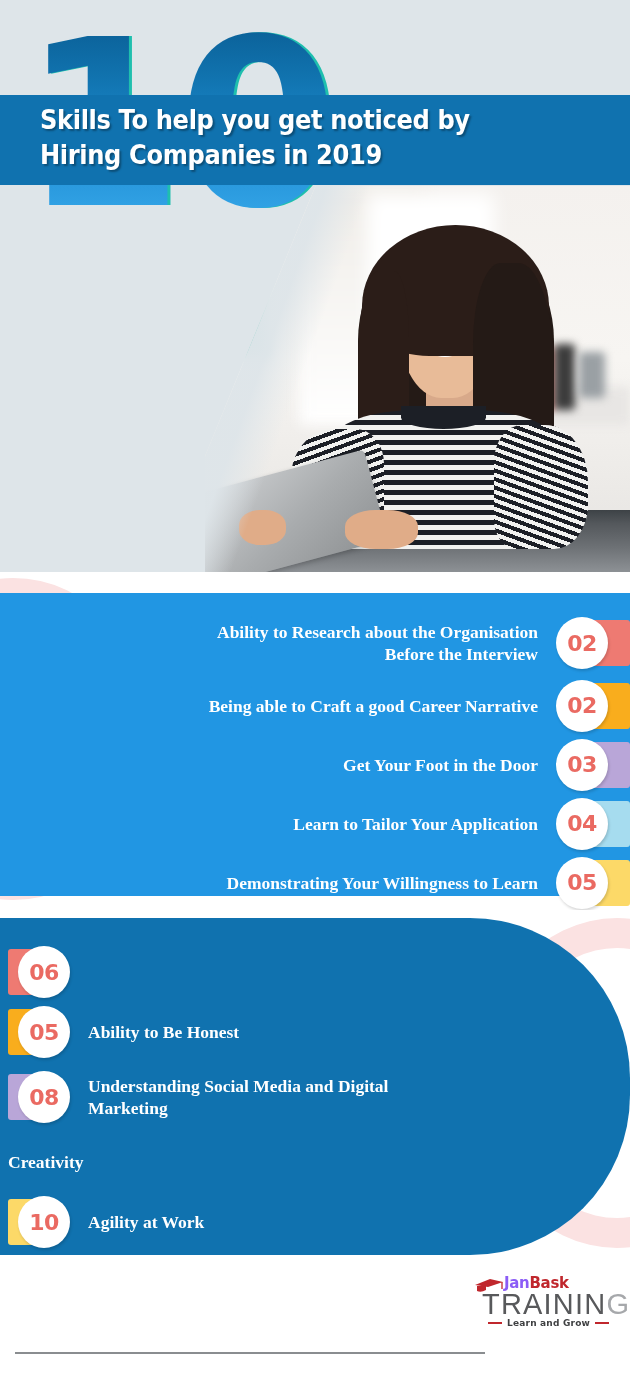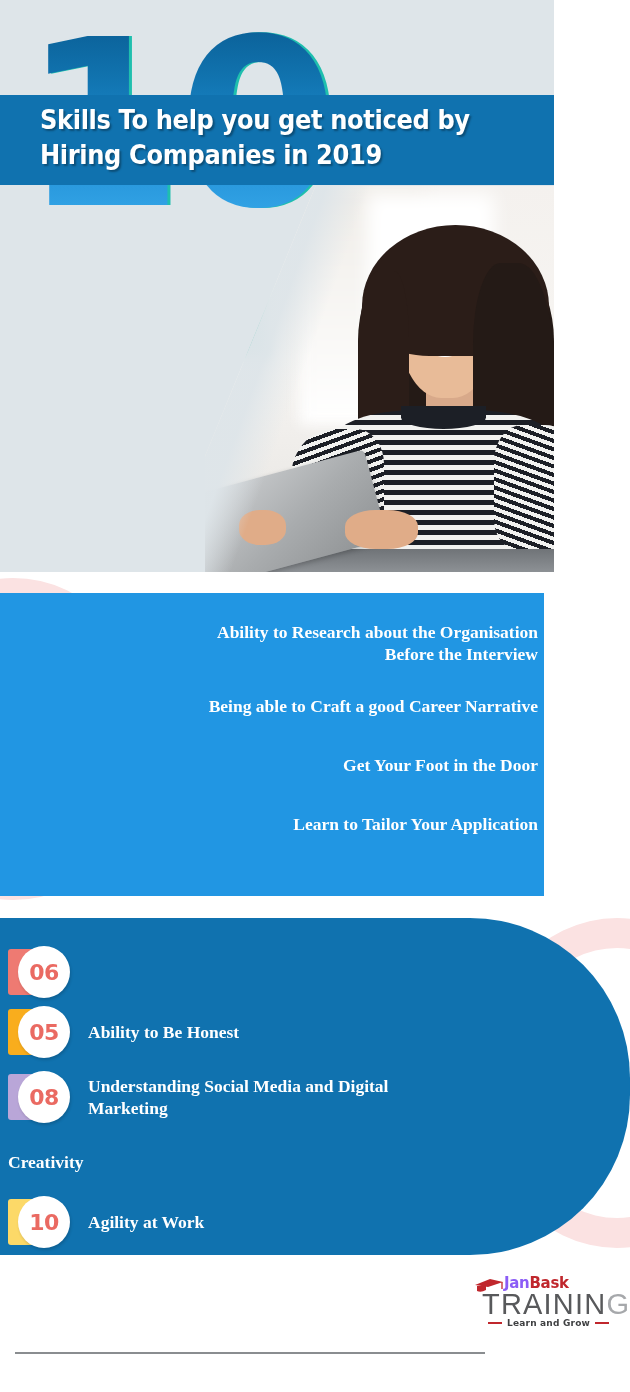--- a/index.html
+++ b/index.html
@@ -14,21 +14,21 @@
   .infographic {
     position:relative;
     width:630px; height:1392px;
     background:#ffffff;
     overflow:hidden;
   }
 
   
   .hero {
     position:absolute; left:0; top:0;
-    width:554px; height:572px;
+    width:630px; height:572px;
     background:#dee5e9;
     overflow:hidden;
   }
 
   
   .big-number {
     position:absolute;
     left:22px; top:22px;
     font-family:"DejaVu Sans", sans-serif;
     font-size:232px;
@@ -189,21 +189,21 @@
     letter-spacing:-.4px;
     text-shadow:2px 2px 2px rgba(0,0,0,.32);
     transform:scaleX(.93);
     transform-origin:left center;
     white-space:pre-line;
   }
 
   
   .section-one {
     position:absolute; left:0; top:578px;
-    width:544px; height:332px;
+    width:630px; height:332px;
     overflow:hidden;
   }
   .ring-pink-left {
     position:absolute;
     left:-128px; top:0px;
     width:282px; height:322px;
     border:30px solid #fbe2e2;
     border-radius:50%;
     z-index:1;
   }
@@ -452,20 +452,27 @@
       </div>
 
       <div class="row-r">
         <div class="row-r-label">Learn to Tailor Your Application</div>
         <div class="badge-stack">
           <div class="badge-tab" style="background:#a6dcef"></div>
           <div class="badge-circle">04</div>
         </div>
       </div>
 
+      <div class="row-r">
+        <div class="row-r-label">Demonstrating Your Willingness to Learn</div>
+        <div class="badge-stack">
+          <div class="badge-tab" style="background:#fcd968"></div>
+          <div class="badge-circle">05</div>
+        </div>
+      </div>
 
     </div>
   </div>
 
   <div class="section-two">
     <div class="ring-pink-right"></div>
     <div class="panel-blue-dark"></div>
 
     <div class="rows-two">
 

